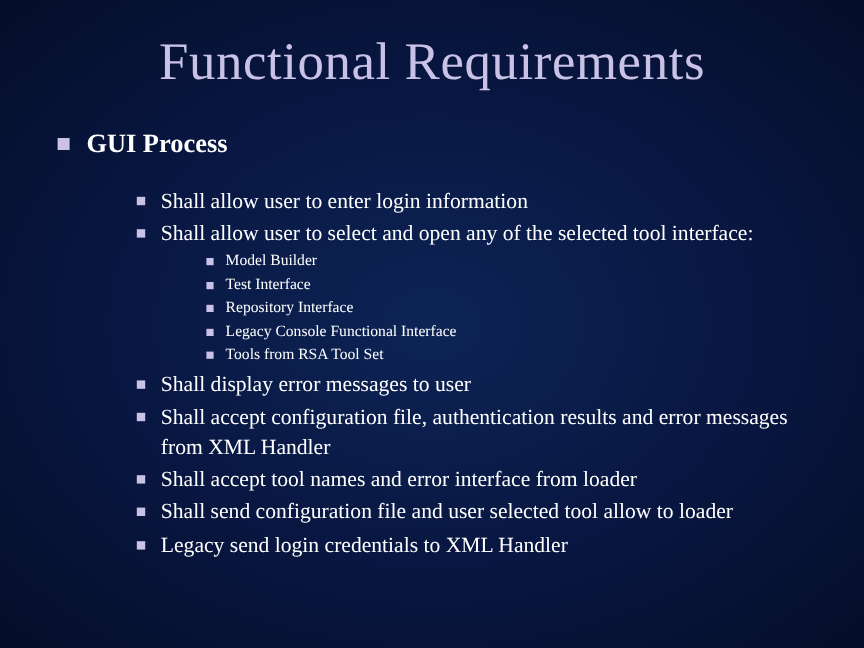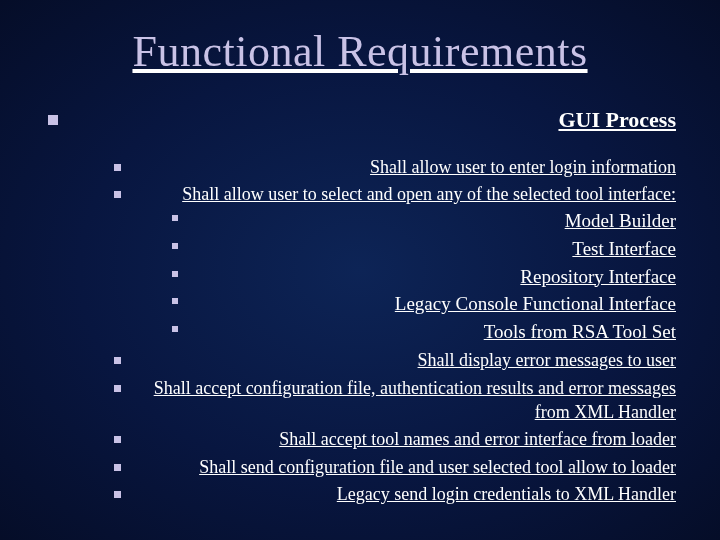--- a/index.html
+++ b/index.html
@@ -10,35 +10,33 @@
     background: radial-gradient(ellipse at center, #0d2456 0%, #081640 55%, #050d28 100%);
     font-family: "Times New Roman", Times, serif;
     color: #ffffff;
     overflow: hidden;
   }
   .slide {
     box-sizing: border-box;
     width: 720px;
     height: 384px;
     padding: 26px 44px 20px 44px;
-    text-decoration: underline;
   }
   .title {
     font-size: 44px;
     font-weight: 400;
     color: #c9c2e6;
     text-align: center;
     margin: 0 0 28px 0;
     letter-spacing: 0.5px;
   }
   ul {
     list-style: none;
     margin: 0;
     padding: 0;
-    text-align: right;
   }
   li {
     position: relative;
     line-height: 1.35;
   }
   .bullet::before {
     content: "";
     position: absolute;
     background: #c9c2e6;
   }
@@ -68,21 +66,21 @@
     width: 7px;
     height: 7px;
     left: 2px;
     top: 9px;
   }
   
   .l3-list {
     margin: 2px 0 4px 36px;
   }
   .l3 {
-    font-size: 19px;
+    font-size: 13px;
     padding-left: 18px;
     margin-bottom: 2px;
   }
   .l3.bullet::before {
     width: 6px;
     height: 6px;
     left: 2px;
     top: 7px;
   }
 </style>

